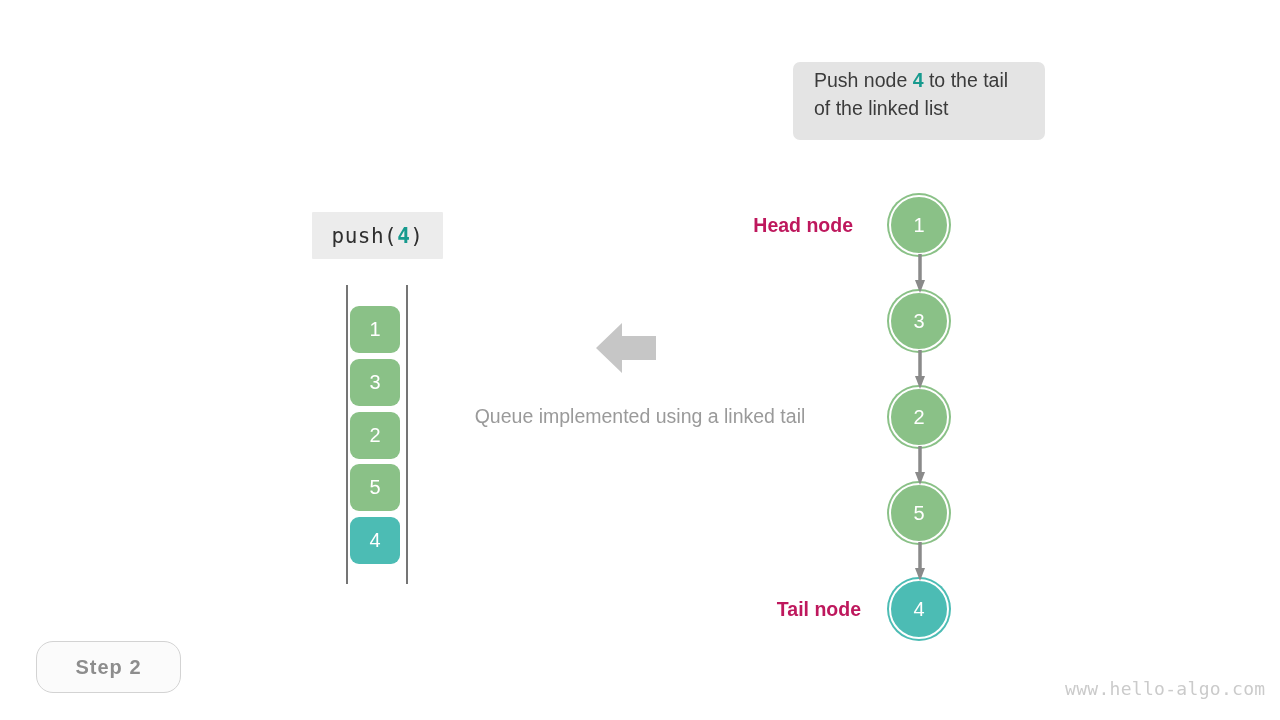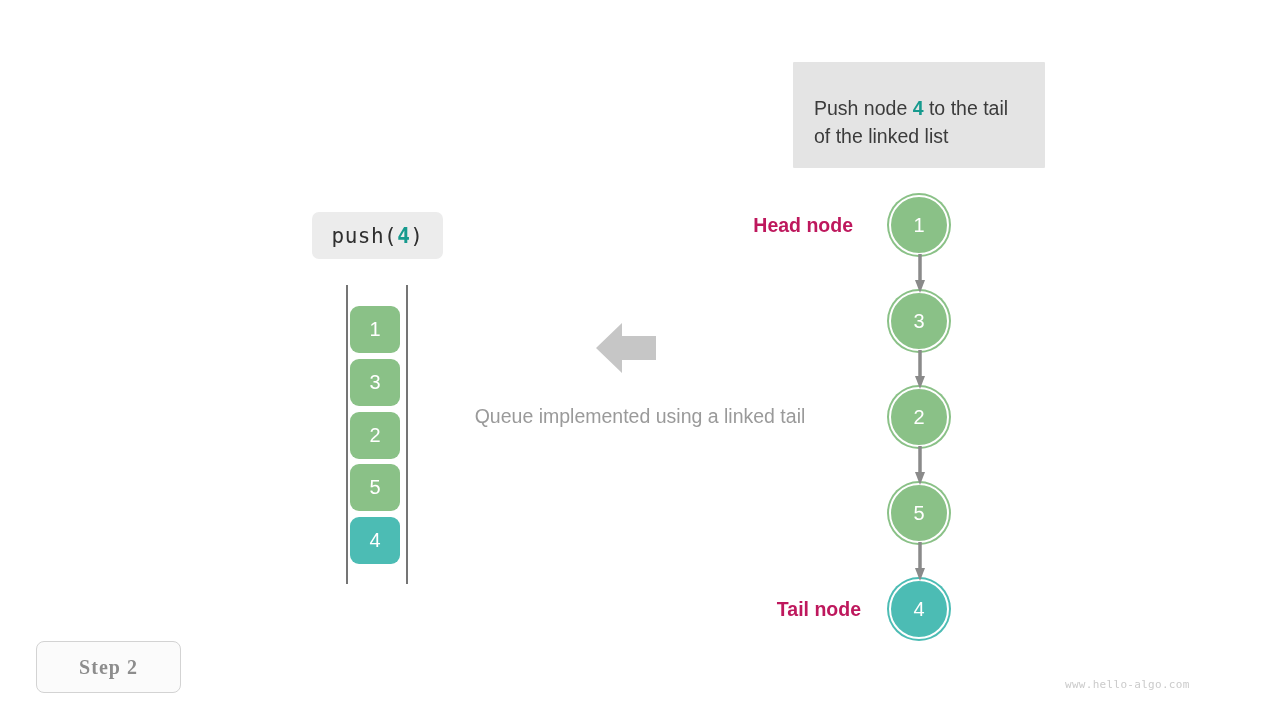--- a/index.html
+++ b/index.html
@@ -19,40 +19,40 @@
   
   .abs { position: absolute; }
 
   
   #callout {
     left: 793px;
     top: 62px;
     width: 252px;
     box-sizing: border-box;
     background: #e4e4e4;
-    border-radius: 1px;
-    padding: 32px 20px 18px 21px;
+    border-radius: 7px;
+    padding: 4px 20px 18px 21px;
     font-size: 19.5px;
     line-height: 28px;
     color: #3b3b3b;
   }
   #callout .hl {
     color: #179a8e;
     font-weight: bold;
   }
 
   
   #push-pill {
     left: 312px;
     top: 212px;
     width: 131px;
     height: 47px;
     box-sizing: border-box;
     background: #ececec;
-    border-radius: 7px;
+    border-radius: 1px;
     display: flex;
     align-items: center;
     justify-content: center;
     font-family: "DejaVu Sans Mono", "Liberation Mono", monospace;
     font-size: 21px;
     color: #2f2f2f;
     letter-spacing: 0.5px;
   }
   #push-pill .hl { color: #179a8e; font-weight: bold; }
 
@@ -129,38 +129,38 @@
   #label-tail { left: 661px; top: 598px; }
 
   
   #step-badge {
     left: 36px;
     top: 641px;
     width: 145px;
     height: 52px;
     box-sizing: border-box;
     border: 1.5px solid #d3d3d3;
-    border-radius: 8px;
+    border-radius: 17px;
     background: #fbfbfb;
     display: flex;
     align-items: center;
     justify-content: center;
-    font-family: Liberation Serif, serif;
+    font-family: Liberation Sans, sans-serif;
     font-size: 20px;
     font-weight: bold;
     color: #8d8d8d;
     letter-spacing: 1px;
   }
 
   
   #watermark {
     left: 1065px;
     top: 678px;
     font-family: "DejaVu Sans Mono", "Liberation Mono", monospace;
-    font-size: 11px;
+    font-size: 18px;
     color: #cbcbcb;
     letter-spacing: 0.3px;
   }
 </style>
 </head>
 <body>
 
 <div class="abs" id="callout">
   <span>Push node </span><span class="hl">4</span><span> to the tail of the linked list</span>
 </div>

